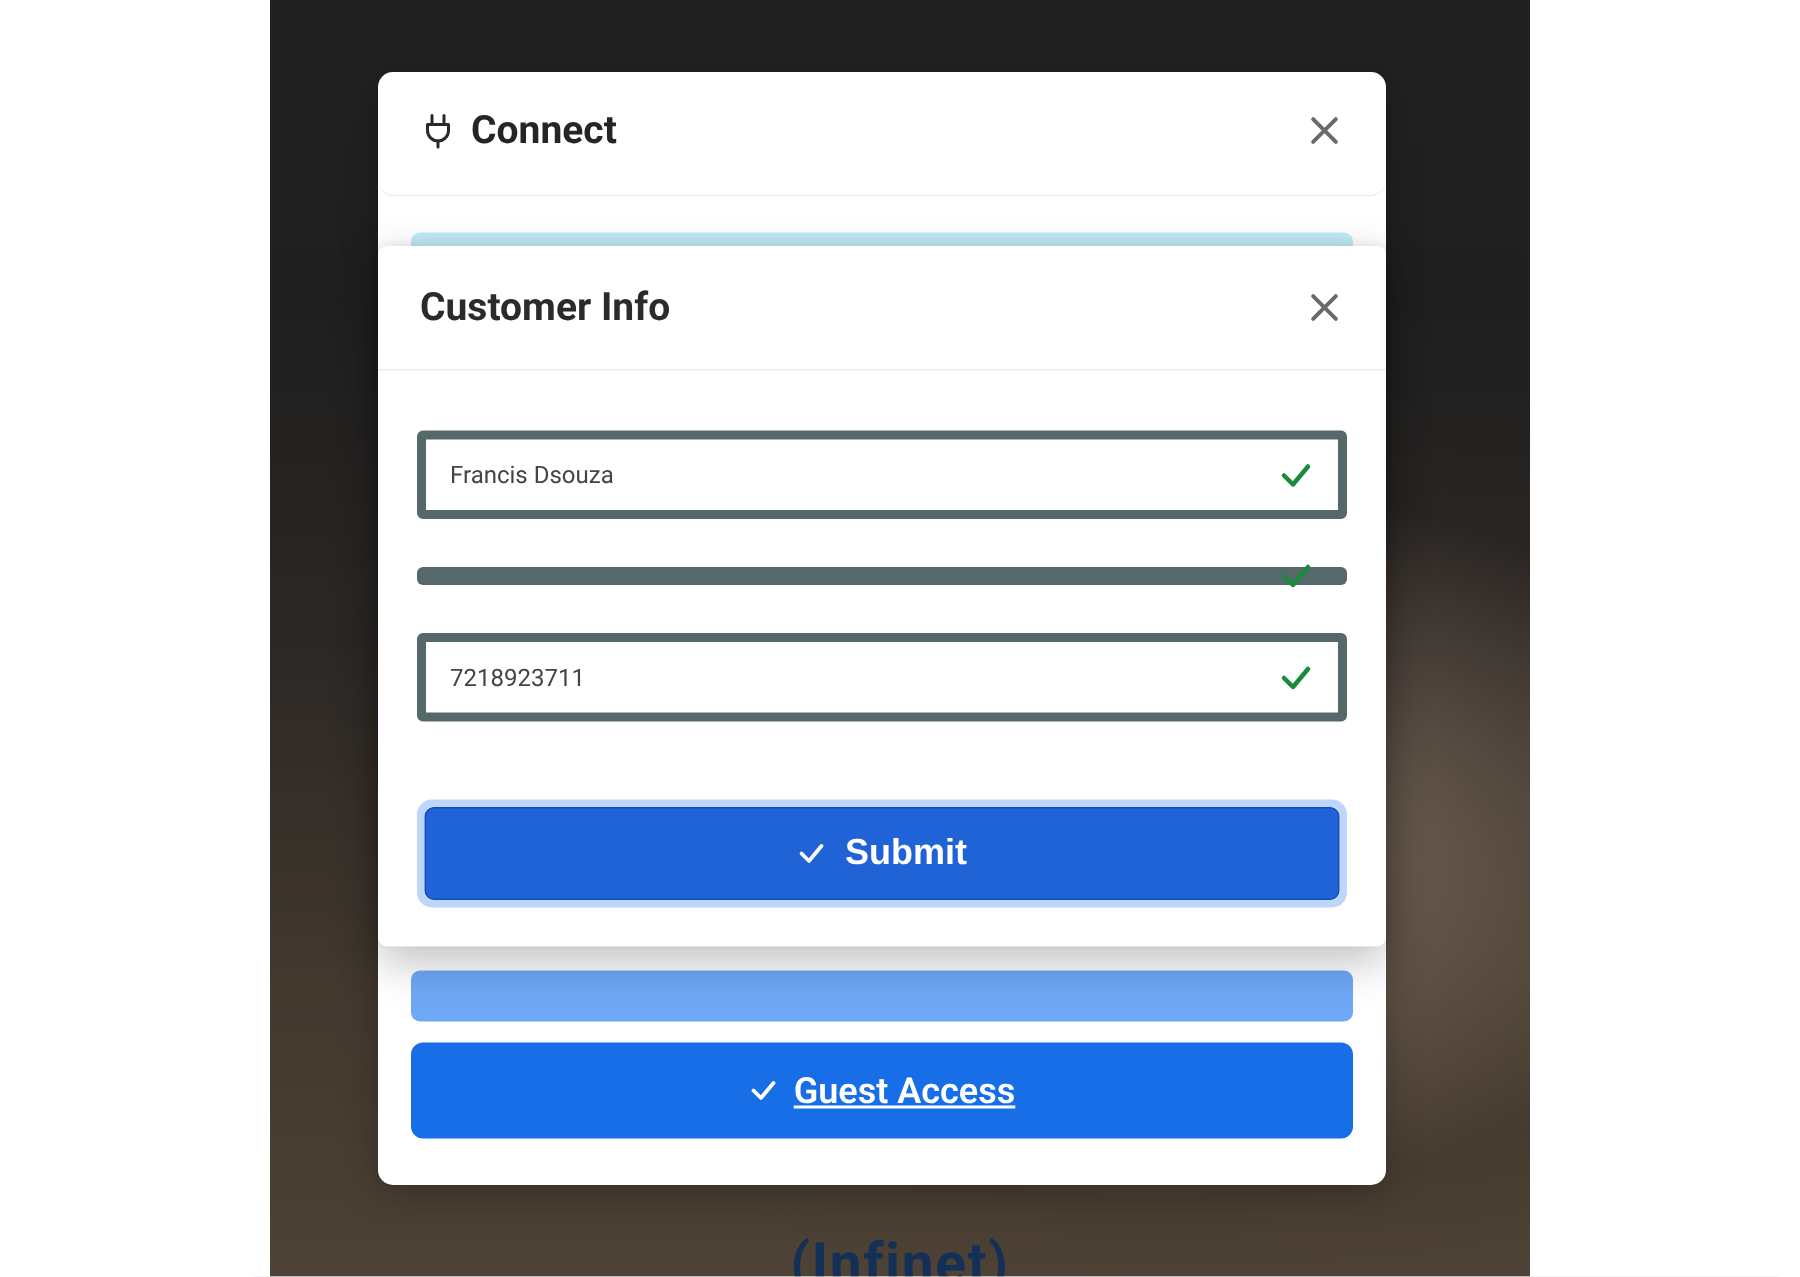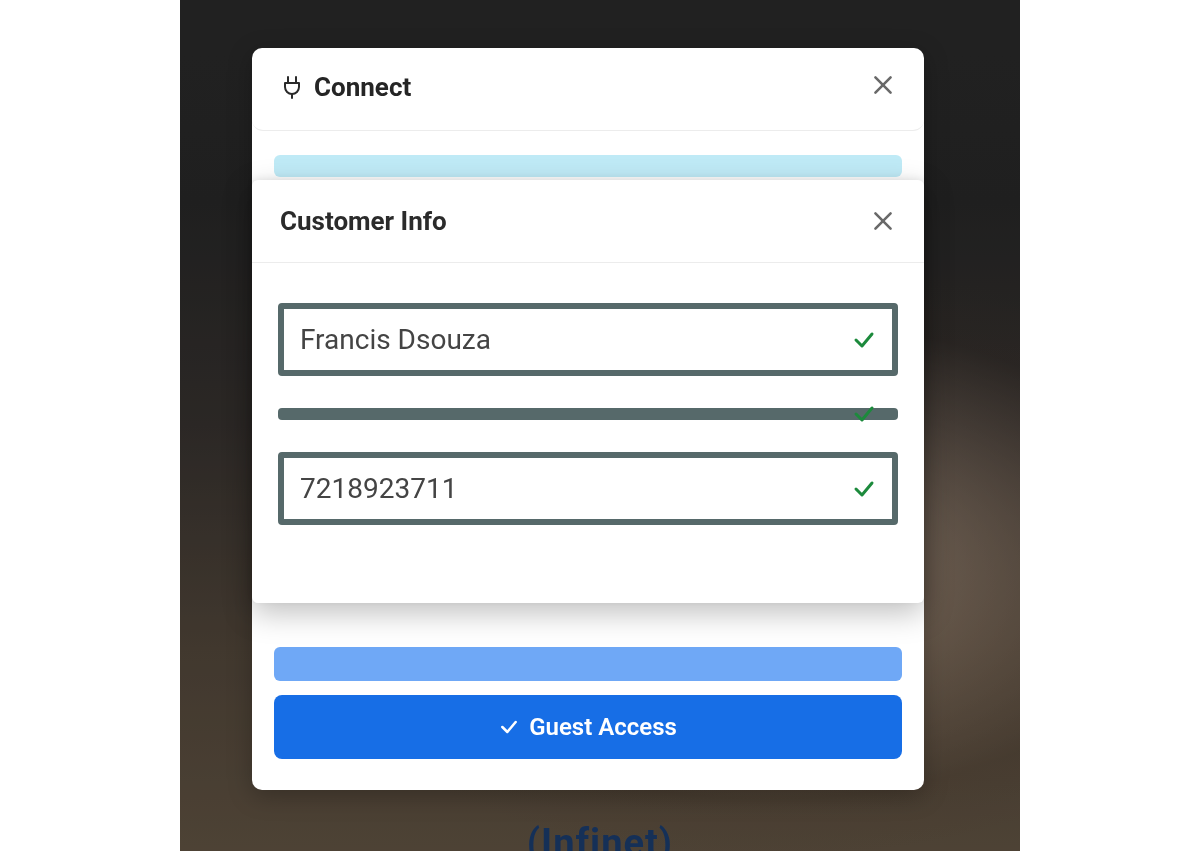--- a/index.html
+++ b/index.html
@@ -55,21 +55,21 @@
     top: 48px;
     width: 672px;
     height: 742px;
     background: #fff;
     border-radius: 10px;
     box-shadow: 0 6px 24px rgba(0,0,0,0.25);
     overflow: hidden;
   }
   .connect-header {
     display: flex;
-    align-items: flex-start;
+    align-items: center;
     justify-content: space-between;
     padding: 24px 28px 28px 28px;
     border-bottom: 1px solid #ececec;
     border-radius: 11px;
   }
   .connect-title {
     display: flex;
     align-items: center;
     gap: 10px;
     font-size: 26px;
@@ -104,27 +104,28 @@
     background: #176ee6;
     border-radius: 8px;
     color:#fff;
     display:flex;
     align-items:center;
     justify-content:center;
     gap:10px;
     font-size:24px;
     font-weight:600;
     cursor:pointer;
+    text-decoration:underline;
   }
 
   
   .modal-customer {
     position: absolute;
     left: 252px;
-    top: 180px;
+    top: 164px;
     width: 672px;
     background:#fff;
     border-radius: 6px;
     box-shadow: 0 10px 30px rgba(0,0,0,0.25), 0 -2px 6px rgba(0,0,0,0.06);
     overflow:hidden;
   }
   .cust-header{
     display:flex;
     align-items:center;
     justify-content:space-between;
@@ -147,21 +148,21 @@
     background:#fff;
     display:flex;
     align-items:center;
   }
   .field-wrap:last-of-type{ margin-bottom: 40px; }
   .field-input{
     flex:1;
     border:none;
     outline:none;
     padding: 14px 46px 14px 16px;
-    font-size: 28px;
+    font-size: 16px;
     color:#444;
     background:transparent;
     font-family:inherit;
   }
   .field-input::placeholder{ color:#8f8f8f; }
   .valid-check{
     position:absolute;
     right:16px;
     top:50%;
     transform:translateY(-50%);
@@ -267,17 +268,27 @@
 
       <div class="field-wrap" style="margin-bottom:52px">
         <input class="field-input" type="text" value="7218923711" style="">
         <span class="valid-check">
           <svg width="24" height="24" viewBox="0 0 24 24" fill="none" stroke="#1c8a3c" stroke-width="3" stroke-linecap="round" stroke-linejoin="round">
             <path d="M4 12 L10 18 L20 6"></path>
           </svg>
         </span>
       </div>
 
+      <div class="submit-wrap">
+        <button class="submit-btn">
+          <span class="check-small">
+            <svg width="20" height="20" viewBox="0 0 24 24" fill="none" stroke="#fff" stroke-width="3" stroke-linecap="round" stroke-linejoin="round">
+              <path d="M4 12 L10 18 L20 6"></path>
+            </svg>
+          </span>
+          <span>Submit</span>
+        </button>
+      </div>
 
     </div>
   </div>
 
 </div>
 
 </body></html>

